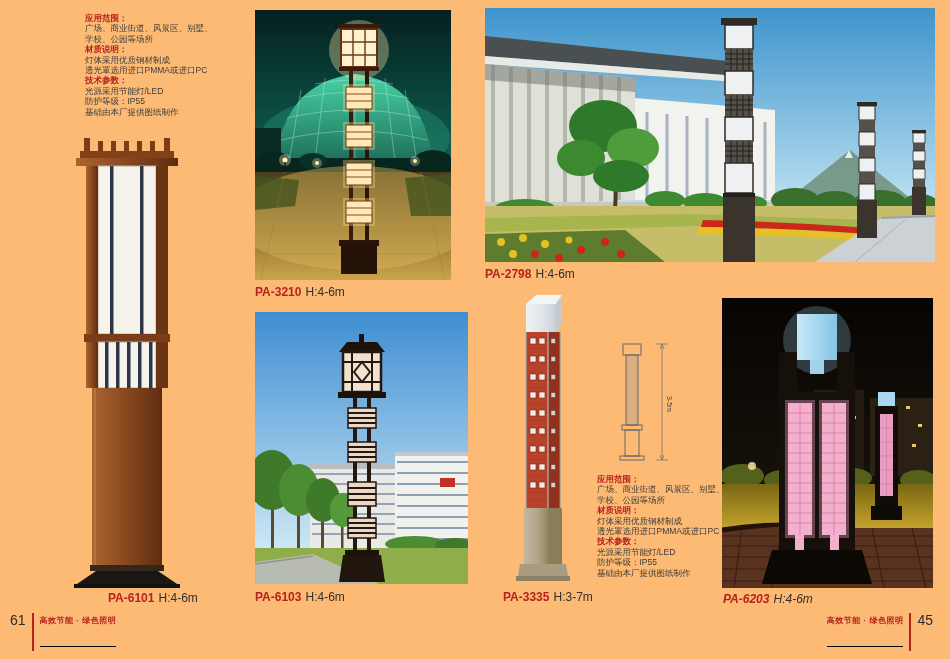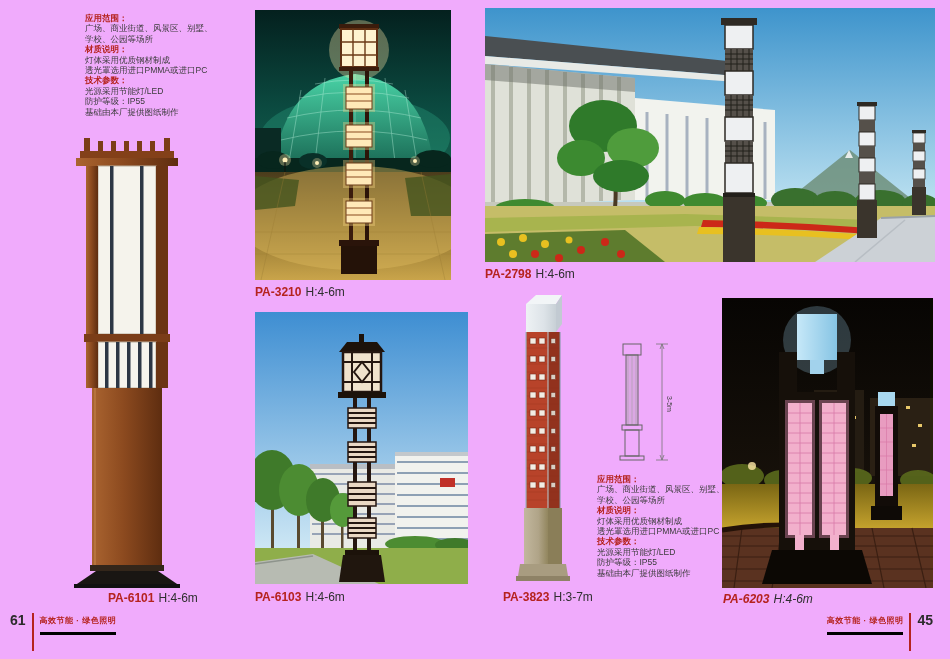--- a/index.html
+++ b/index.html
@@ -1,33 +1,33 @@
 <!DOCTYPE html>
 <html><head>
 <meta charset="utf-8">
 <style>
   html,body{margin:0;padding:0;background:#ffffff;}
-  .canvas{position:relative;width:950px;height:659px;background:#f0abfc;overflow:hidden;
+  .canvas{position:relative;width:950px;height:659px;background:#fdba74;overflow:hidden;
           font-family:"Liberation Sans",sans-serif;}
   
   .info{position:absolute;font-size:8.5px;line-height:10.4px;color:#3b3b3b;white-space:nowrap;}
   .info .h{color:#b5231e;font-weight:bold;}
   
   .plabel{position:absolute;font-size:12px;white-space:nowrap;}
   .plabel .model{color:#b5231e;font-weight:bold;}
   .plabel .ht{color:#2f2f2f;font-weight:normal;margin-left:4px;}
   
   .art{position:absolute;overflow:hidden;}
   .art svg{display:block;width:100%;height:100%;}
   
   .footer{position:absolute;display:flex;align-items:flex-start;}
-  .pageno{font-size:14px;font-weight:bold;color:#2b2b2b;line-height:14px;}
+  .pageno{font-size:14px;font-weight:normal;color:#2b2b2b;line-height:14px;}
   .fdiv{width:2px;height:38px;background:#b5231e;margin:0 6px;}
   .slogan{font-size:8px;font-weight:bold;color:#b5231e;letter-spacing:.5px;
-          border-bottom:3px solid #000000;padding-bottom:6px;margin-top:2px;}
+          border-bottom:1px solid #000000;padding-bottom:20px;margin-top:2px;}
 </style>
 </head>
 <body>
 
 <div class="canvas">
 
   <div class="info" style="left:85px;top:13px;">
     <div class="h">应用范围：</div>
     <div>广场、商业街道、风景区、别墅、</div>
     <div>学校、公园等场所</div>
@@ -455,21 +455,21 @@
     </g>
     <g>
       <rect x="22" y="220" width="24" height="56" fill="url(#stone)"></rect>
       <rect x="46" y="220" width="14" height="56" fill="#8a7e58"></rect>
       <path d="M18,276 L64,276 L66,288 L16,288 Z" fill="#a89c80"></path>
       <rect x="14" y="288" width="54" height="5" fill="#8e8266"></rect>
     </g>
    </svg>
   </div>
   <div class="plabel" style="left:503px;top:590px;">
-    <span class="model">PA-3823</span><span class="ht">H:3-7m</span>
+    <span class="model">PA-3335</span><span class="ht">H:3-7m</span>
   </div>
 
   <div class="art" style="left:606px;top:338px;width:72px;height:130px;">
    <svg viewBox="0 0 72 130">
     <defs>
       <pattern id="hatch" width="4" height="4" patternUnits="userSpaceOnUse">
         <path d="M0,1 H4 M0,3 H4" stroke="#9a9a9a" stroke-width="0.5"></path>
         <path d="M2,0 V4" stroke="#9a9a9a" stroke-width="0.5"></path>
       </pattern>
     </defs>

